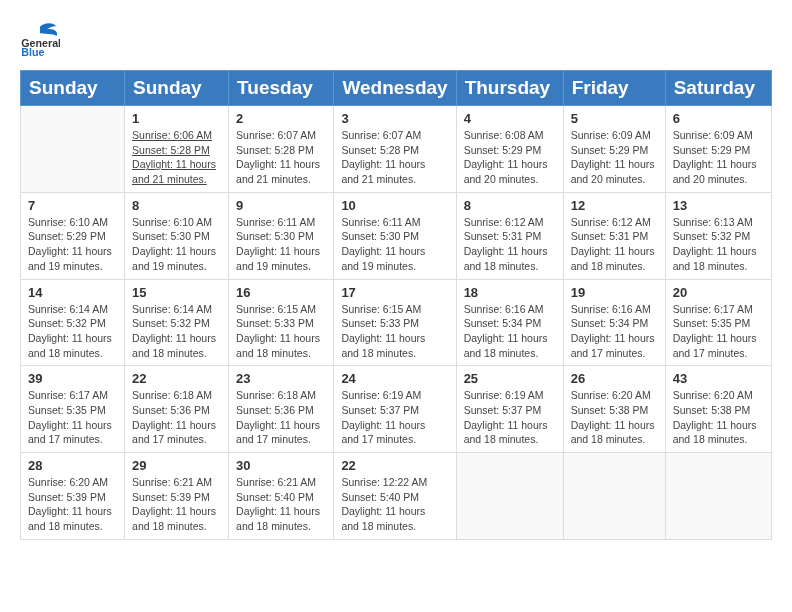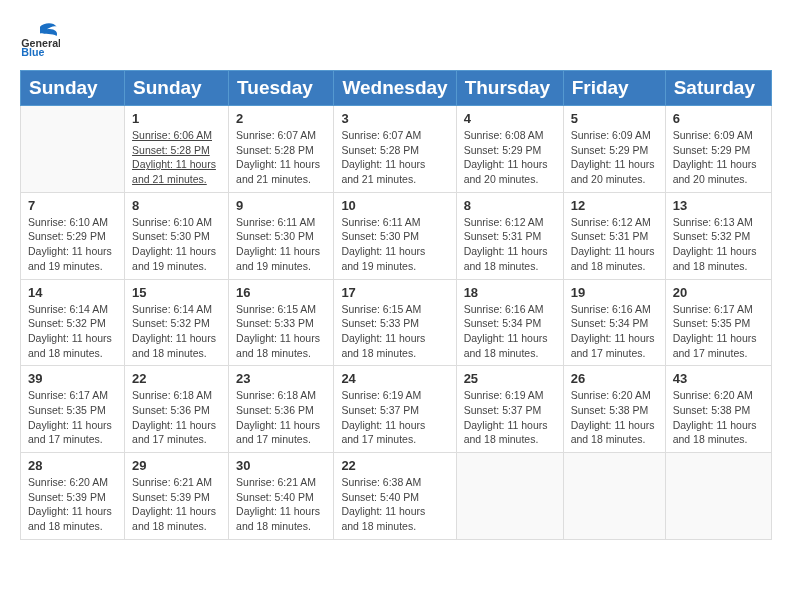--- a/index.html
+++ b/index.html
@@ -330,21 +330,21 @@
         </td>
         <td>
           <span class="day-num">30</span>
           <div class="day-info" style="white-space: pre-line;">Sunrise: 6:21 AM
 Sunset: 5:40 PM
 Daylight: 11 hours
 and 18 minutes.</div>
         </td>
         <td>
           <span class="day-num">22</span>
-          <div class="day-info" style="white-space: pre-line;">Sunrise: 6:38 AM
+          <div class="day-info" style="white-space: pre-line;">Sunrise: 12:22 AM
 Sunset: 5:40 PM
 Daylight: 11 hours
 and 18 minutes.</div>
         </td>
         <td class="empty"></td>
         <td class="empty"></td>
         <td class="empty"></td>
       </tr>
     </tbody>
 </table>

